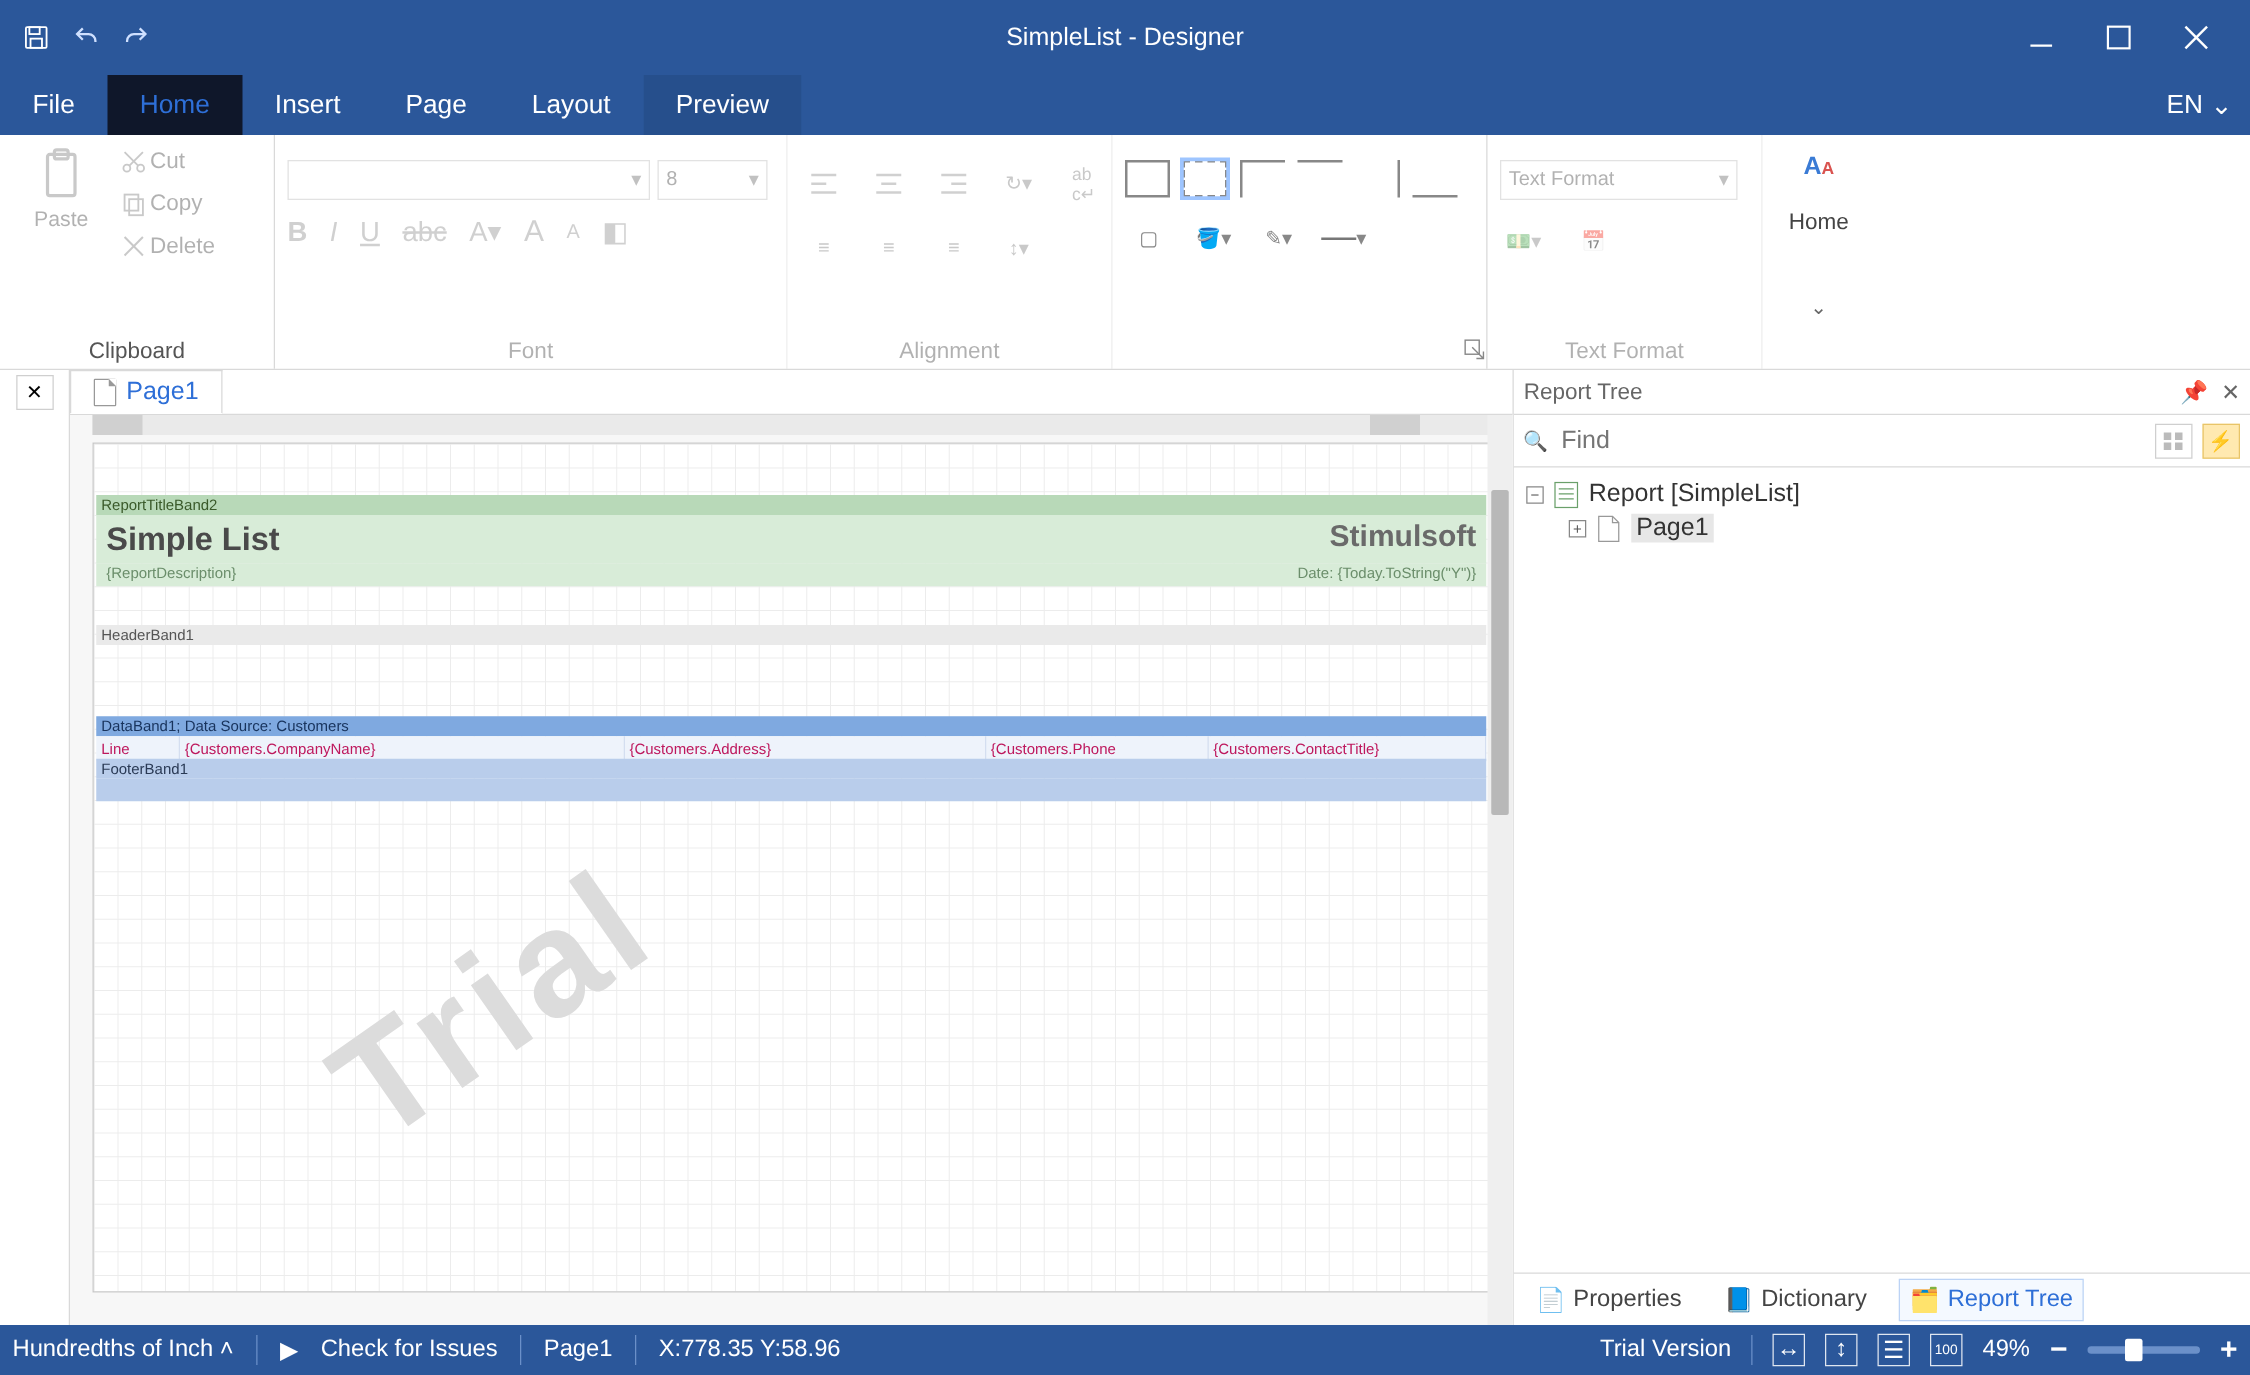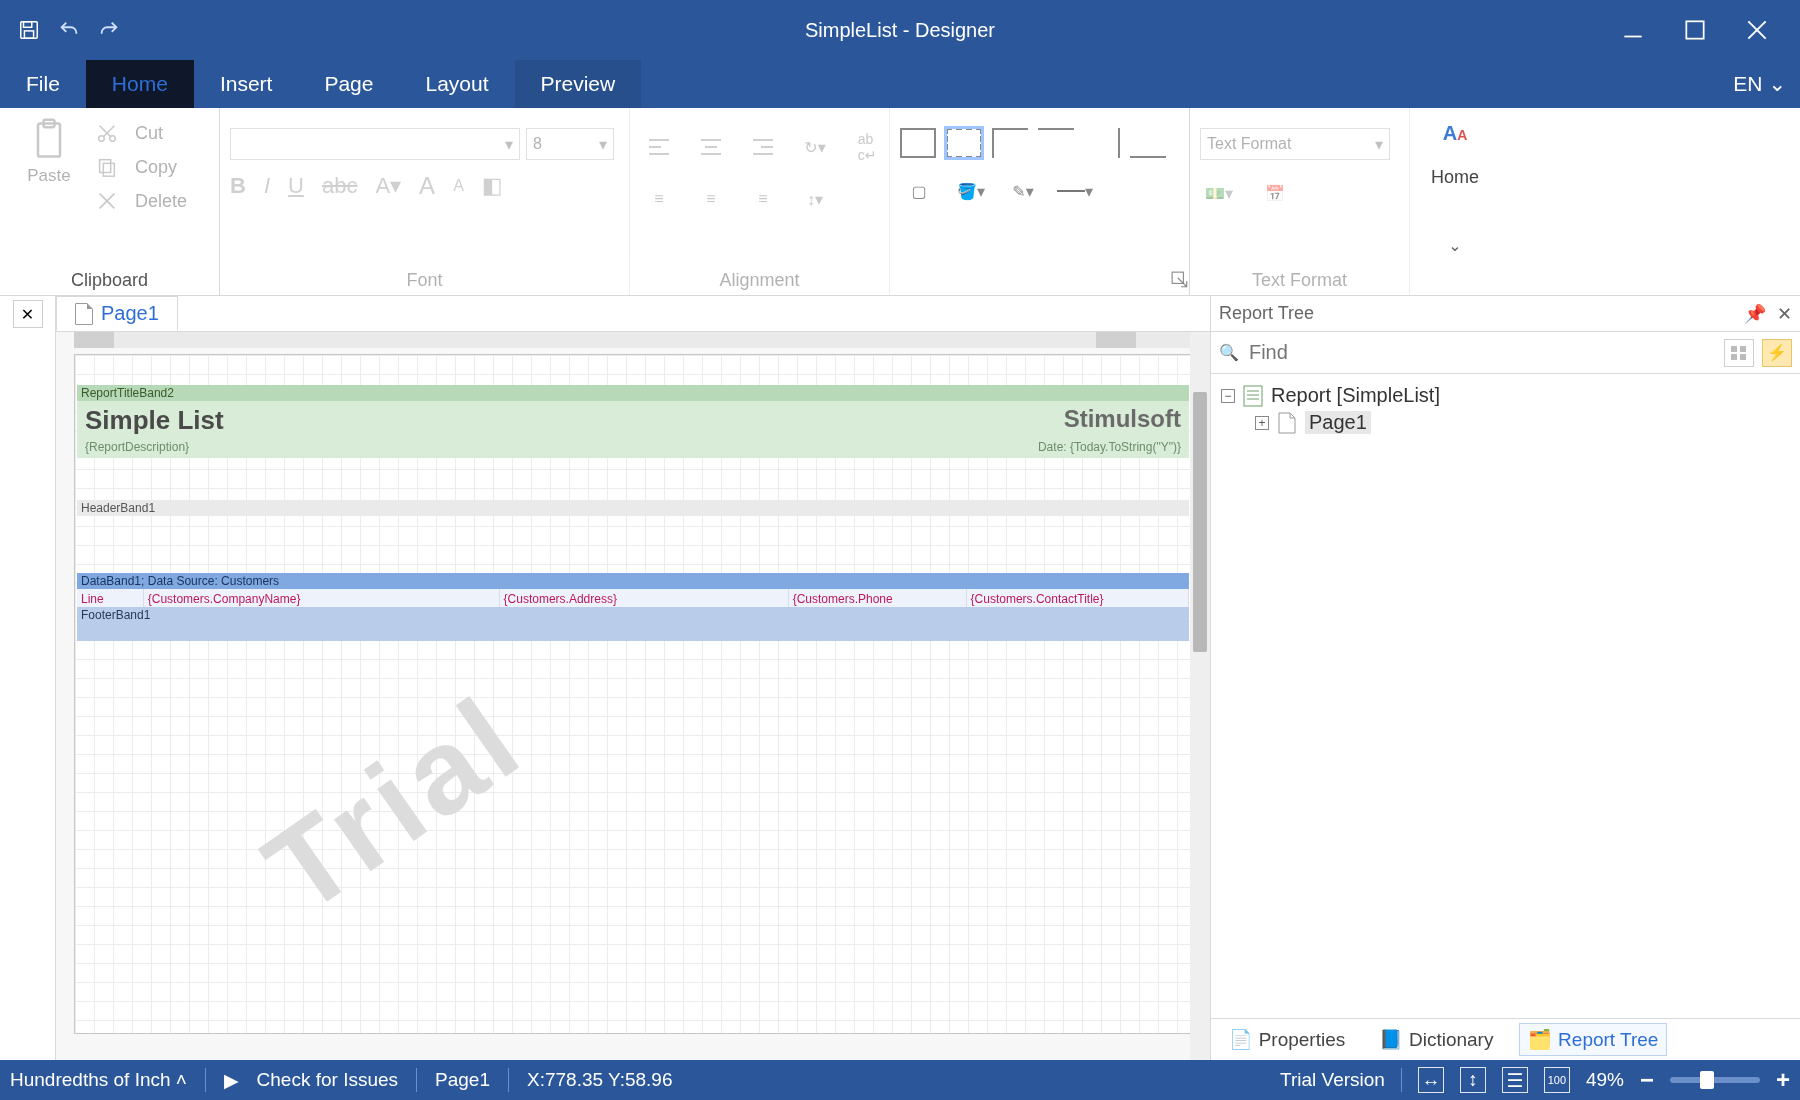--- a/index.html
+++ b/index.html
@@ -31,21 +31,21 @@
   .menubar .tab.active{background:#0f172a;color:var(--blue-bright);}
   .menubar .tab.preview{background:var(--blue-dark);}
   .menubar .lang{margin-left:auto;padding:0 14px;display:flex;align-items:center;gap:6px;}
   
   .ribbon{height:188px;border-bottom:1px solid var(--ribbon-border);display:flex;}
   .rgroup{border-right:1px solid var(--ribbon-border);display:flex;flex-direction:column;padding:6px 10px 0 10px;}
   .rgroup .body{flex:1;display:flex;align-items:flex-start;}
   .rgroup .glabel{text-align:center;font-size:18px;color:#555;padding:4px 0;}
   .bigbtn{display:flex;flex-direction:column;align-items:center;color:#555;font-size:17px;padding:4px 6px;width:78px;}
   .bigbtn .ico{width:44px;height:44px;margin-bottom:4px;}
-  .smbtn{display:flex;align-items:flex-end;gap:17px;color:#555;font-size:18px;padding:4px 8px;height:34px;}
+  .smbtn{display:flex;align-items:flex-start;gap:2px;color:#555;font-size:18px;padding:4px 8px;height:34px;}
   .smbtn .ico{width:22px;height:22px;}
   .combo{height:32px;border:1px solid #bfbfbf;background:#fff;display:flex;align-items:center;justify-content:space-between;padding:0 6px;color:#555;font-size:16px;}
   .combo .caret::after{content:"▾";color:#777;}
   .iconbtn{width:38px;height:38px;display:flex;align-items:center;justify-content:center;color:#888;}
   .row{display:flex;align-items:center;gap:6px;}
   .borderbox{width:36px;height:30px;border:2px solid #888;}
   .borderbox.sel{outline:3px solid #9ec5ff;outline-offset:-1px;}
   .dlglaunch{width:18px;height:18px;align-self:flex-end;margin-top:-22px;margin-right:-4px;}
   
   .workarea{position:absolute;top:296px;bottom:40px;left:0;right:0;display:flex;}
@@ -59,21 +59,21 @@
   .designarea{position:absolute;inset:0;display:flex;flex-direction:column;}
   .hruler{height:16px;background:#eaeaea;margin:0 18px 0 18px;position:relative;}
   .hruler .rmark{position:absolute;top:0;height:16px;background:#d0d0d0;}
   .page{margin:6px 18px 0 18px;background:#fff;border:1px solid #c7c7c7;position:relative;height:680px;
         background-image:linear-gradient(#ececec 1px,transparent 1px),linear-gradient(90deg,#ececec 1px,transparent 1px);
         background-size:19px 19px;}
   .watermark{position:absolute;left:180px;top:380px;font-size:120px;color:#dcdcdc;transform:rotate(-35deg);font-weight:600;letter-spacing:6px;pointer-events:none;}
   .band{position:absolute;left:2px;right:2px;}
   .bandlabel{font-size:12px;color:#3a5a2a;padding:1px 4px;}
   .rtitle{top:30px;}
-  .rtitle .bandlabel{background:#b8d9b8;}
+  .rtitle .bandlabel{background:#b8d9b8;margin-top:11px;}
   .rtitle .content{background:#d8ecd8;display:flex;justify-content:space-between;padding:4px 8px;}
   .rtitle h2{margin:0;font-size:26px;color:#4a4a4a;font-weight:700;}
   .rtitle .brand{font-size:24px;color:#6a6a6a;font-weight:700;}
   .rtitle .subrow{display:flex;justify-content:space-between;font-size:12px;color:#6b8e6b;padding:0 8px 4px 8px;background:#d8ecd8;}
   .hband{top:145px;}
   .hband .bandlabel{background:#eaeaea;color:#555;}
   .hband .cols{display:flex;background:var(--teal);color:#fff;font-weight:600;}
   .hband .cols div{padding:8px 0;text-align:center;font-size:16px;}
   .c1{flex:0 0 38%;}.c2{flex:0 0 26%;}.c3{flex:0 0 16%;}.c4{flex:0 0 20%;}
   .dband{top:218px;}

